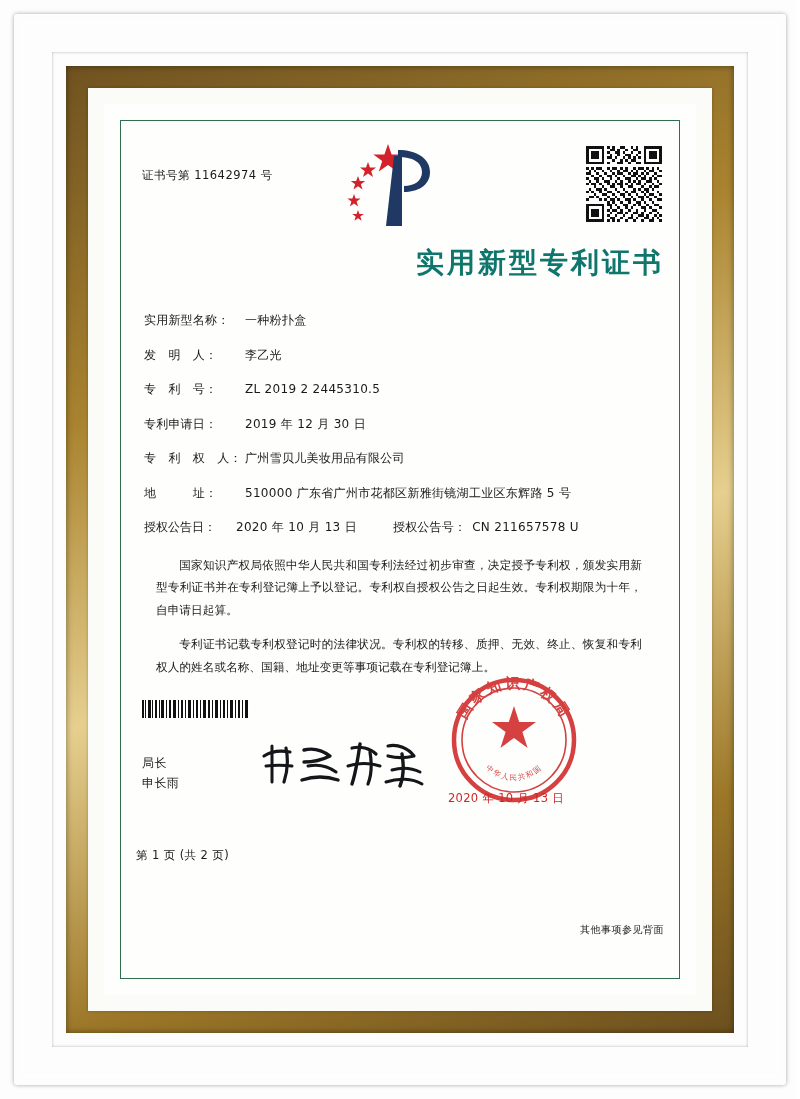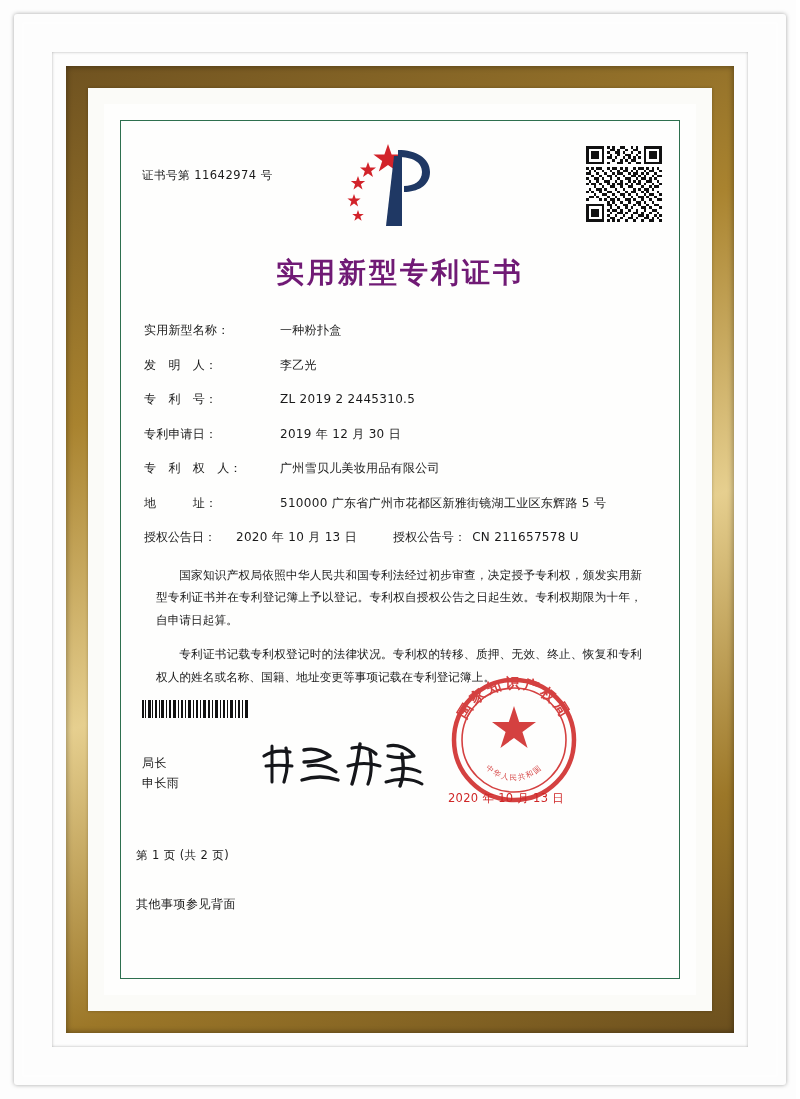--- a/index.html
+++ b/index.html
@@ -132,40 +132,39 @@
   
   .qr {
     position: absolute;
     right: 2px; top: 8px;
     width: 76px; height: 76px;
     background: #fff;
   }
   .qr svg { display: block; }
 
   .title {
-    text-align: center;
+    text-align: right;
     font-family: "DejaVu Serif", "Liberation Serif", serif;
     font-weight: bold;
     font-size: 28px;
     letter-spacing: 3px;
-    margin-top: 20px;
-    color: #701a75;
+    margin-top: 10px;
+    color: #0f766e;
   }
 
   .fields {
     margin-top: 30px;
     padding-left: 8px;
   }
   .field {
     display: flex;
     align-items: baseline;
     font-size: 12px;
     margin-bottom: 17.5px;
     white-space: nowrap;
-    gap: 35px;
   }
   .field .lab {
     width: 92px;
     flex: 0 0 92px;
     letter-spacing: 0.2px;
   }
   .field .val {
     letter-spacing: 0.3px;
     margin-left: 9px;
   }
@@ -232,23 +231,23 @@
 
   .page-no {
     position: absolute;
     left: 0; right: 0; top: 710px;
     text-align: left;
     font-size: 11.5px;
     letter-spacing: 0.4px;
   }
   .footnote {
     position: absolute;
-    left: 0; right: 0; top: 758px;
-    text-align: left;
-    font-size: 12px;
+    left: 0; right: 0; top: 785px;
+    text-align: right;
+    font-size: 10px;
     letter-spacing: 0.5px;
   }
 </style>
 </head>
 <body>
 
 <div id="page">
 
   <div class="frame-outer"></div>
   <div class="frame-bevel-hi"></div>

